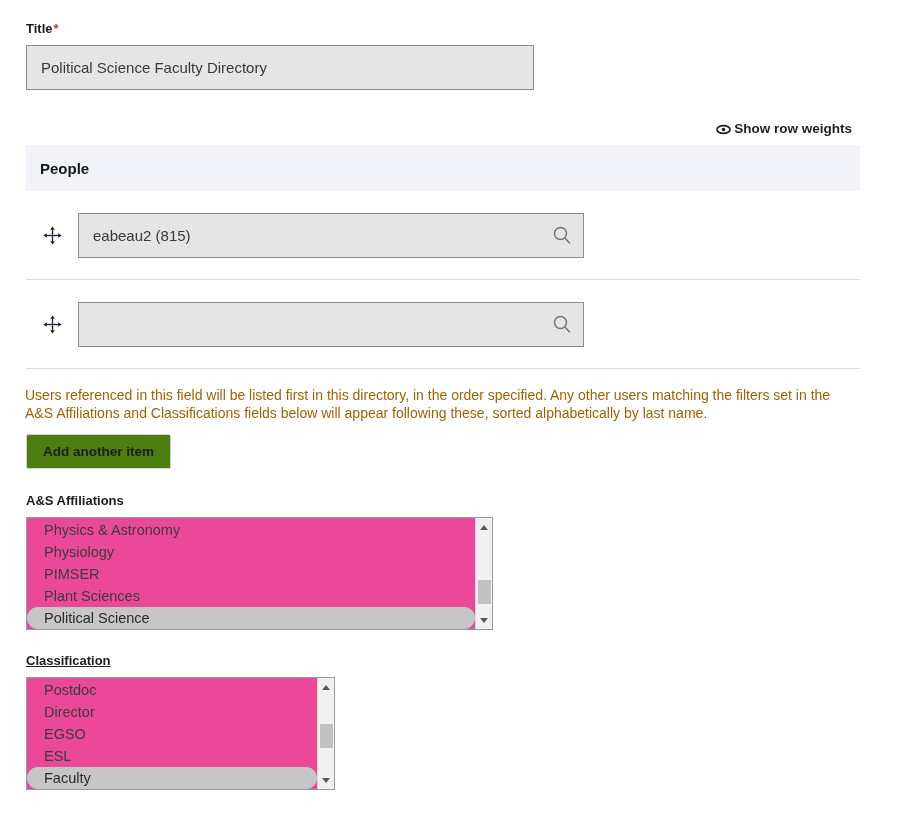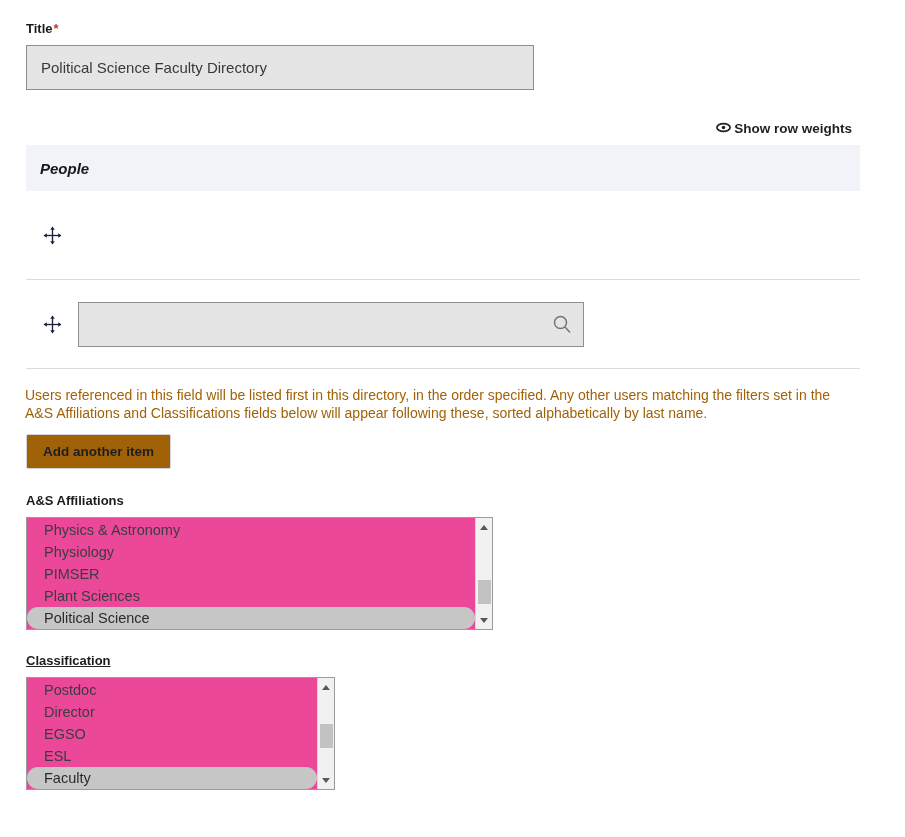--- a/index.html
+++ b/index.html
@@ -50,20 +50,21 @@
     padding: 0 14px;
     outline: none;
   }
 
   
   .row-weights {
     position: absolute;
     right: 53px;
     top: 121px;
     display: flex;
+    align-items: center;
     gap: 3px;
     font-size: 13.5px;
     font-weight: bold;
     color: #1f2024;
     cursor: pointer;
     text-decoration: none;
   }
   .eye-icon {
     width: 15px;
     height: 11px;
@@ -77,21 +78,20 @@
     top: 145px;
     width: 834px;
   }
   .people-head {
     background: #f1f3f8;
     height: 46px;
     display: flex;
     align-items: center;
     padding-left: 14px;
     box-sizing: border-box;
-    font-style: italic;
   }
   .people-head-title {
     font-size: 15px;
     font-weight: bold;
     color: #16171a;
   }
   .people-row {
     height: 89px;
     display: flex;
     align-items: center;
@@ -135,21 +135,21 @@
     font-size: 14px;
     line-height: 18px;
     color: #a16207;
   }
   .btn-add {
     position: absolute;
     left: 26px;
     top: 434px;
     height: 35px;
     padding: 0 16px;
-    background: #a16207;
+    background: #4d7c0f;
     border: 1px solid #d3d4d9;
     border-radius: 2px;
     font-family: "Liberation Sans", sans-serif;
     font-size: 13.5px;
     font-weight: bold;
     color: #1d1e22;
     cursor: pointer;
   }
 
   
@@ -257,20 +257,29 @@
           </g>
           <g fill="#1b2040">
             <polygon points="10,0.5 7.6,4 12.4,4"></polygon>
             <polygon points="10,19.5 7.6,16 12.4,16"></polygon>
             <polygon points="0.5,10 4,7.6 4,12.4"></polygon>
             <polygon points="19.5,10 16,7.6 16,12.4"></polygon>
           </g>
         </svg>
       </span>
     </div>
+    <div class="autocomplete">
+      <input class="text-input" type="text" value="eabeau2 (815)" style="">
+      <span class="search-icon">
+        <svg viewBox="0 0 20 20" width="20" height="20" aria-hidden="true">
+          <circle cx="8.5" cy="8.5" r="6" fill="none" stroke="#74757a" stroke-width="1.5"></circle>
+          <line x1="13" y1="13" x2="18" y2="18.5" stroke="#74757a" stroke-width="1.5"></line>
+        </svg>
+      </span>
+    </div>
   </div>
 
   <div class="people-row">
     <div class="drag-handle">
       <span class="drag-icon">
         <svg viewBox="0 0 20 20" width="19" height="19" aria-hidden="true">
           <g fill="none" stroke="#1b2040" stroke-width="1.4">
             <line x1="10" y1="2.5" x2="10" y2="17.5"></line>
             <line x1="2.5" y1="10" x2="17.5" y2="10"></line>
           </g>

